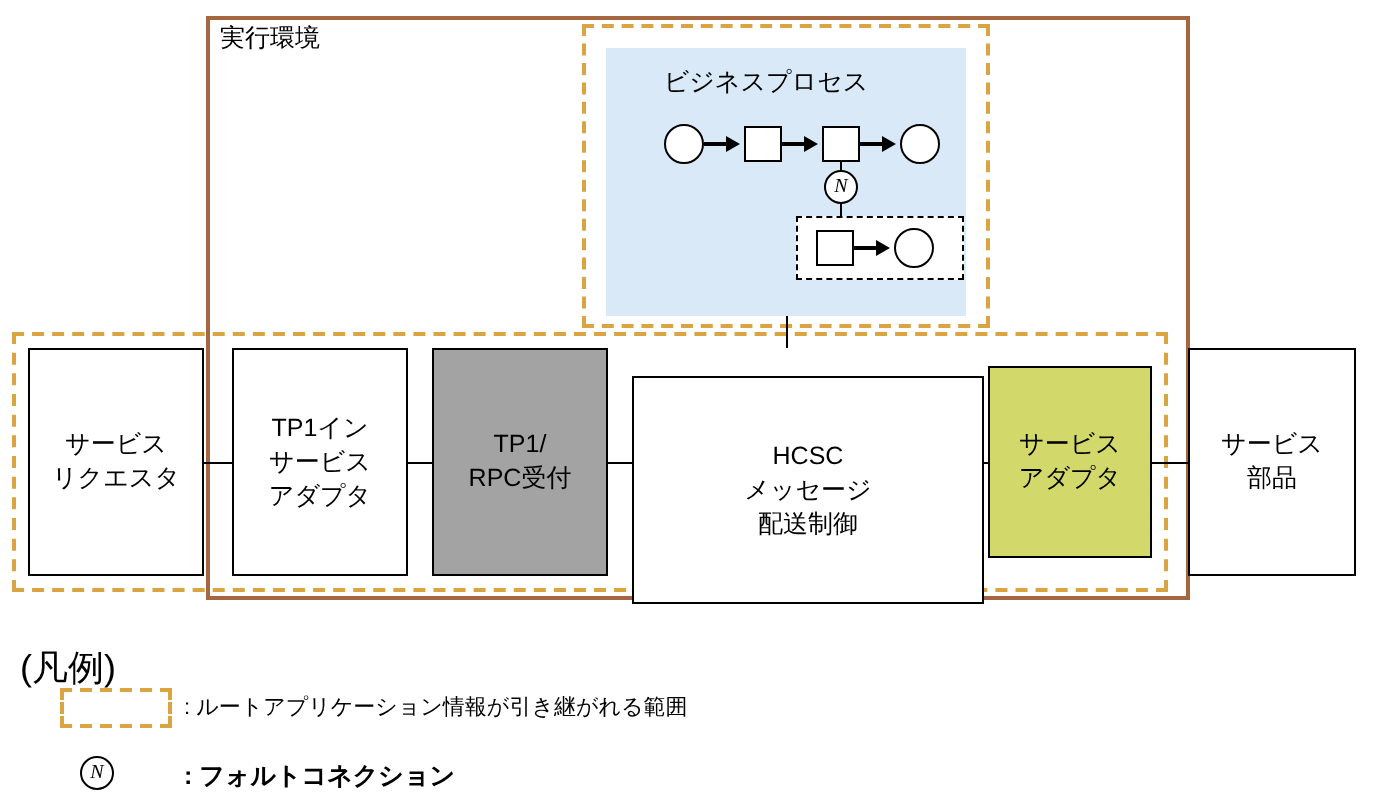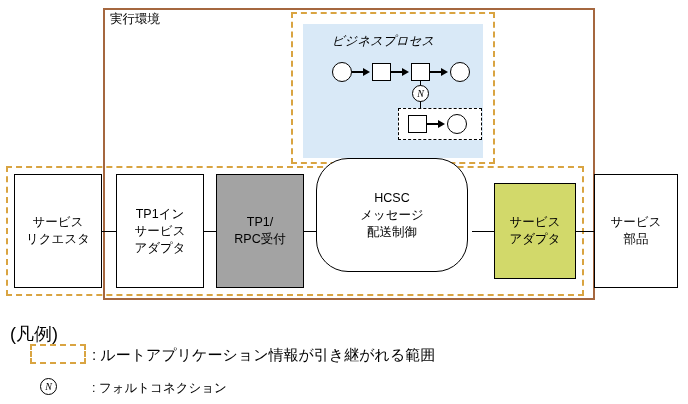--- a/index.html
+++ b/index.html
@@ -54,41 +54,40 @@
     left: 303px; top: 24px;
     width: 180px; height: 134px;
     background: #d9e9f7;
     border: 1px solid #d9e9f7;
   }
   .bp-title {
     left: 303px; top: 33px;
     width: 160px;
     text-align: center;
     font-size: 12.5px;
-    font-style: italic;
   }
 
   
   .box {
     border: 1px solid #000000;
     background: #ffffff;
     display: flex;
     align-items: center;
     justify-content: center;
     text-align: center;
     font-size: 12.5px;
     line-height: 17px;
   }
   .box.shaded-pink { background: #a3a3a3; }
   .box.shaded-olive { background: #d2d96a; }
 
   .b-requester  { left: 14px;  top: 174px; width: 88px;  height: 114px; }
   .b-tp1in      { left: 116px; top: 174px; width: 88px;  height: 114px; }
   .b-tp1rpc     { left: 216px; top: 174px; width: 88px;  height: 114px; }
-  .b-hcsc       { left: 316px; top: 158px; width: 152px; height: 114px; border-radius: 32px; }
+  .b-hcsc       { left: 316px; top: 188px; width: 176px; height: 114px; }
   .b-adapter    { left: 494px; top: 174px; width: 82px;  height: 96px; top: 183px; }
   .b-parts      { left: 594px; top: 174px; width: 84px;  height: 114px; }
 
   
   .conn { background: #000000; height: 1px; }
   .c1 { left: 102px; top: 231px; width: 14px; }
   .c2 { left: 204px; top: 231px; width: 12px; }
   .c3 { left: 304px; top: 231px; width: 12px; }
   .c4 { left: 472px; top: 231px; width: 22px; }
   .c5 { left: 576px; top: 231px; width: 18px; }
@@ -163,38 +162,39 @@
     left: 10px; top: 322px;
     font-size: 18px;
   }
   .legend-swatch-dashed {
     left: 30px; top: 344px;
     width: 56px; height: 20px;
     border: 2px dashed #d9a441;
   }
   .legend-text-1 {
     left: 92px; top: 346px;
-    font-size: 15px;
+    font-size: 11px;
     white-space: nowrap;
   }
   .legend-circle {
     left: 40px; top: 378px;
     width: 17px; height: 17px;
     border: 1.4px solid #000000;
     border-radius: 50%;
     background: #ffffff;
     font-size: 10px;
     display: flex; align-items: center; justify-content: center;
     font-style: italic;
     font-family: "Liberation Serif", serif;
   }
   .legend-text-2 {
     left: 92px; top: 380px;
     font-size: 12.5px;
     white-space: nowrap;
+    font-weight: bold;
   }
   .label-multiline { white-space: pre-line; }
 </style>
 </head>
 <body>
 
 <div class="canvas">
 
   <div class="abs route-range"></div>
 

